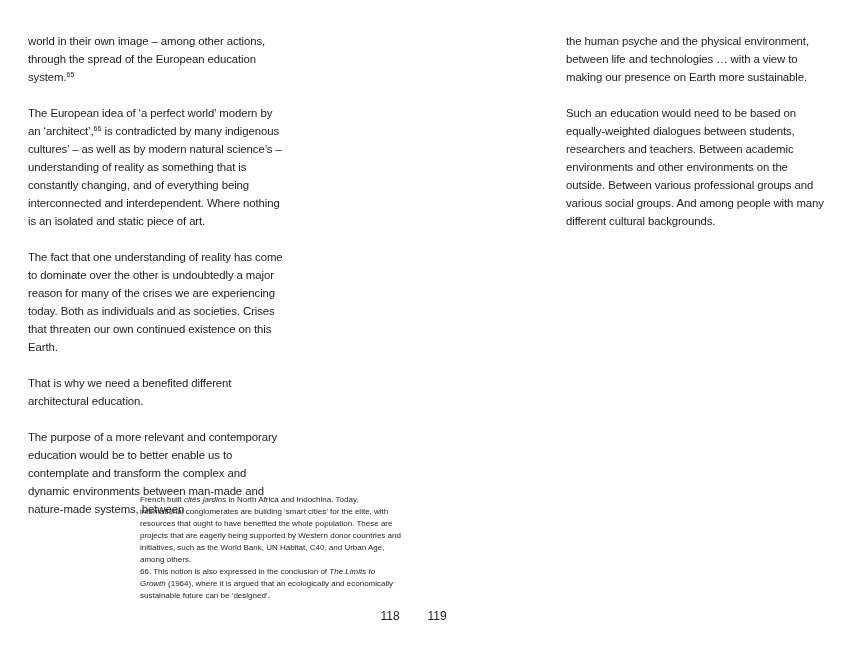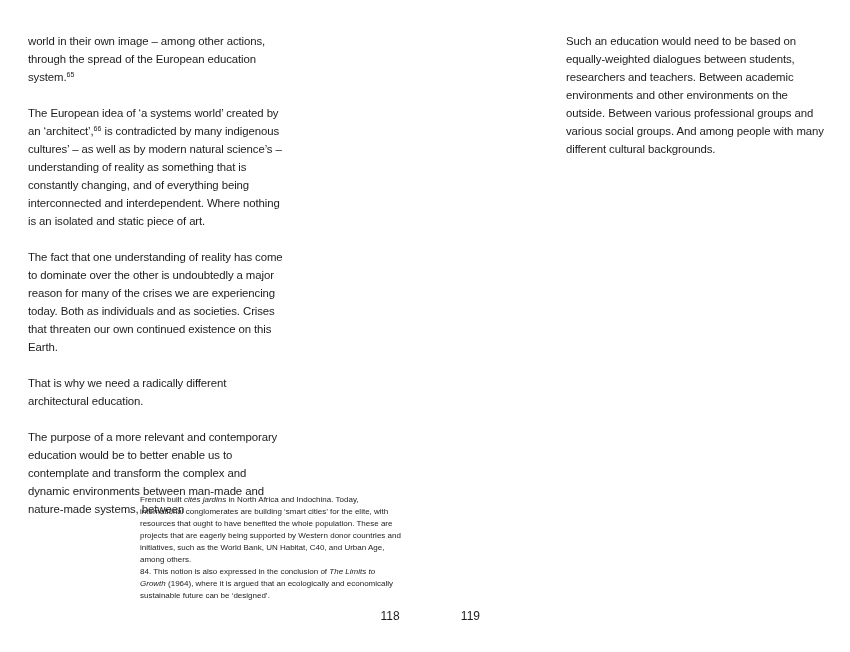--- a/index.html
+++ b/index.html
@@ -48,41 +48,42 @@
   .footnote i { }
   .folio {
     position: absolute;
     top: 609px;
     width: 40px;
     text-align: center;
     font-size: 12px;
     line-height: 14px;
   }
   .folio-left  { left: 370px; }
-  .folio-right { left: 440px; text-align: right; }
+  .folio-right { left: 417px; }
 </style>
 </head>
 <body>
 
 <div class="spread">
 
   <div class="body-col col-left" id="left-body">
       <p><span>world in their own image – among other actions, through the spread of the European education system.</span><sup>65</sup></p>
-      <p><span>The European idea of ‘a systems world’ created by an ‘architect’,</span><sup>66</sup><span> is contradicted by many indigenous cultures’ – as well as by modern natural science’s – understanding of reality as something that is constantly changing, and of everything being interconnected and interdependent. Where nothing is an isolated and static piece of art.</span></p>
+      <p><span>The European idea of ‘a perfect world’ modern by an ‘architect’,</span><sup>66</sup><span> is contradicted by many indigenous cultures’ – as well as by modern natural science’s – understanding of reality as something that is constantly changing, and of everything being interconnected and interdependent. Where nothing is an isolated and static piece of art.</span></p>
       <p><span>The fact that one understanding of reality has come to dominate over the other is undoubtedly a major reason for many of the crises we are experiencing today. Both as individuals and as societies. Crises that threaten our own continued existence on this Earth.</span></p>
-      <p><span>That is why we need a radically different architectural education.</span></p>
+      <p><span>That is why we need a benefited different architectural education.</span></p>
       <p><span>The purpose of a more relevant and contemporary education would be to better enable us to contemplate and transform the complex and dynamic environments between man-made and nature-made systems, between</span></p>
     </div>
 
   <div class="body-col col-right" id="right-body">
+      <p><span>the human psyche and the physical environment, between life and technologies … with a view to making our presence on Earth more sustainable.</span></p>
       <p><span>Such an education would need to be based on equally-weighted dialogues between students, researchers and teachers. Between academic environments and other environments on the outside. Between various professional groups and various social groups. And among people with many different cultural backgrounds.</span></p>
     </div>
 
   <div class="footnote" id="footnote-block">
       <p><span>French built </span><i>cités jardins</i><span> in North Africa and Indochina. Today, international conglomerates are building ‘smart cities’ for the elite, with resources that ought to have benefited the whole population. These are projects that are eagerly being supported by Western donor countries and initiatives, such as the World Bank, UN Habitat, C40, and Urban Age, among others.</span></p>
-      <p><span>84. This notion is also expressed in the conclusion of </span><i>The Limits to Growth</i><span> (1964), where it is argued that an ecologically and economically sustainable future can be ‘designed’.</span></p>
+      <p><span>66. This notion is also expressed in the conclusion of </span><i>The Limits to Growth</i><span> (1964), where it is argued that an ecologically and economically sustainable future can be ‘designed’.</span></p>
     </div>
 
   <div class="folio folio-left">118</div>
 
   <div class="folio folio-right">119</div>
 
 </div>
 
 </body></html>

